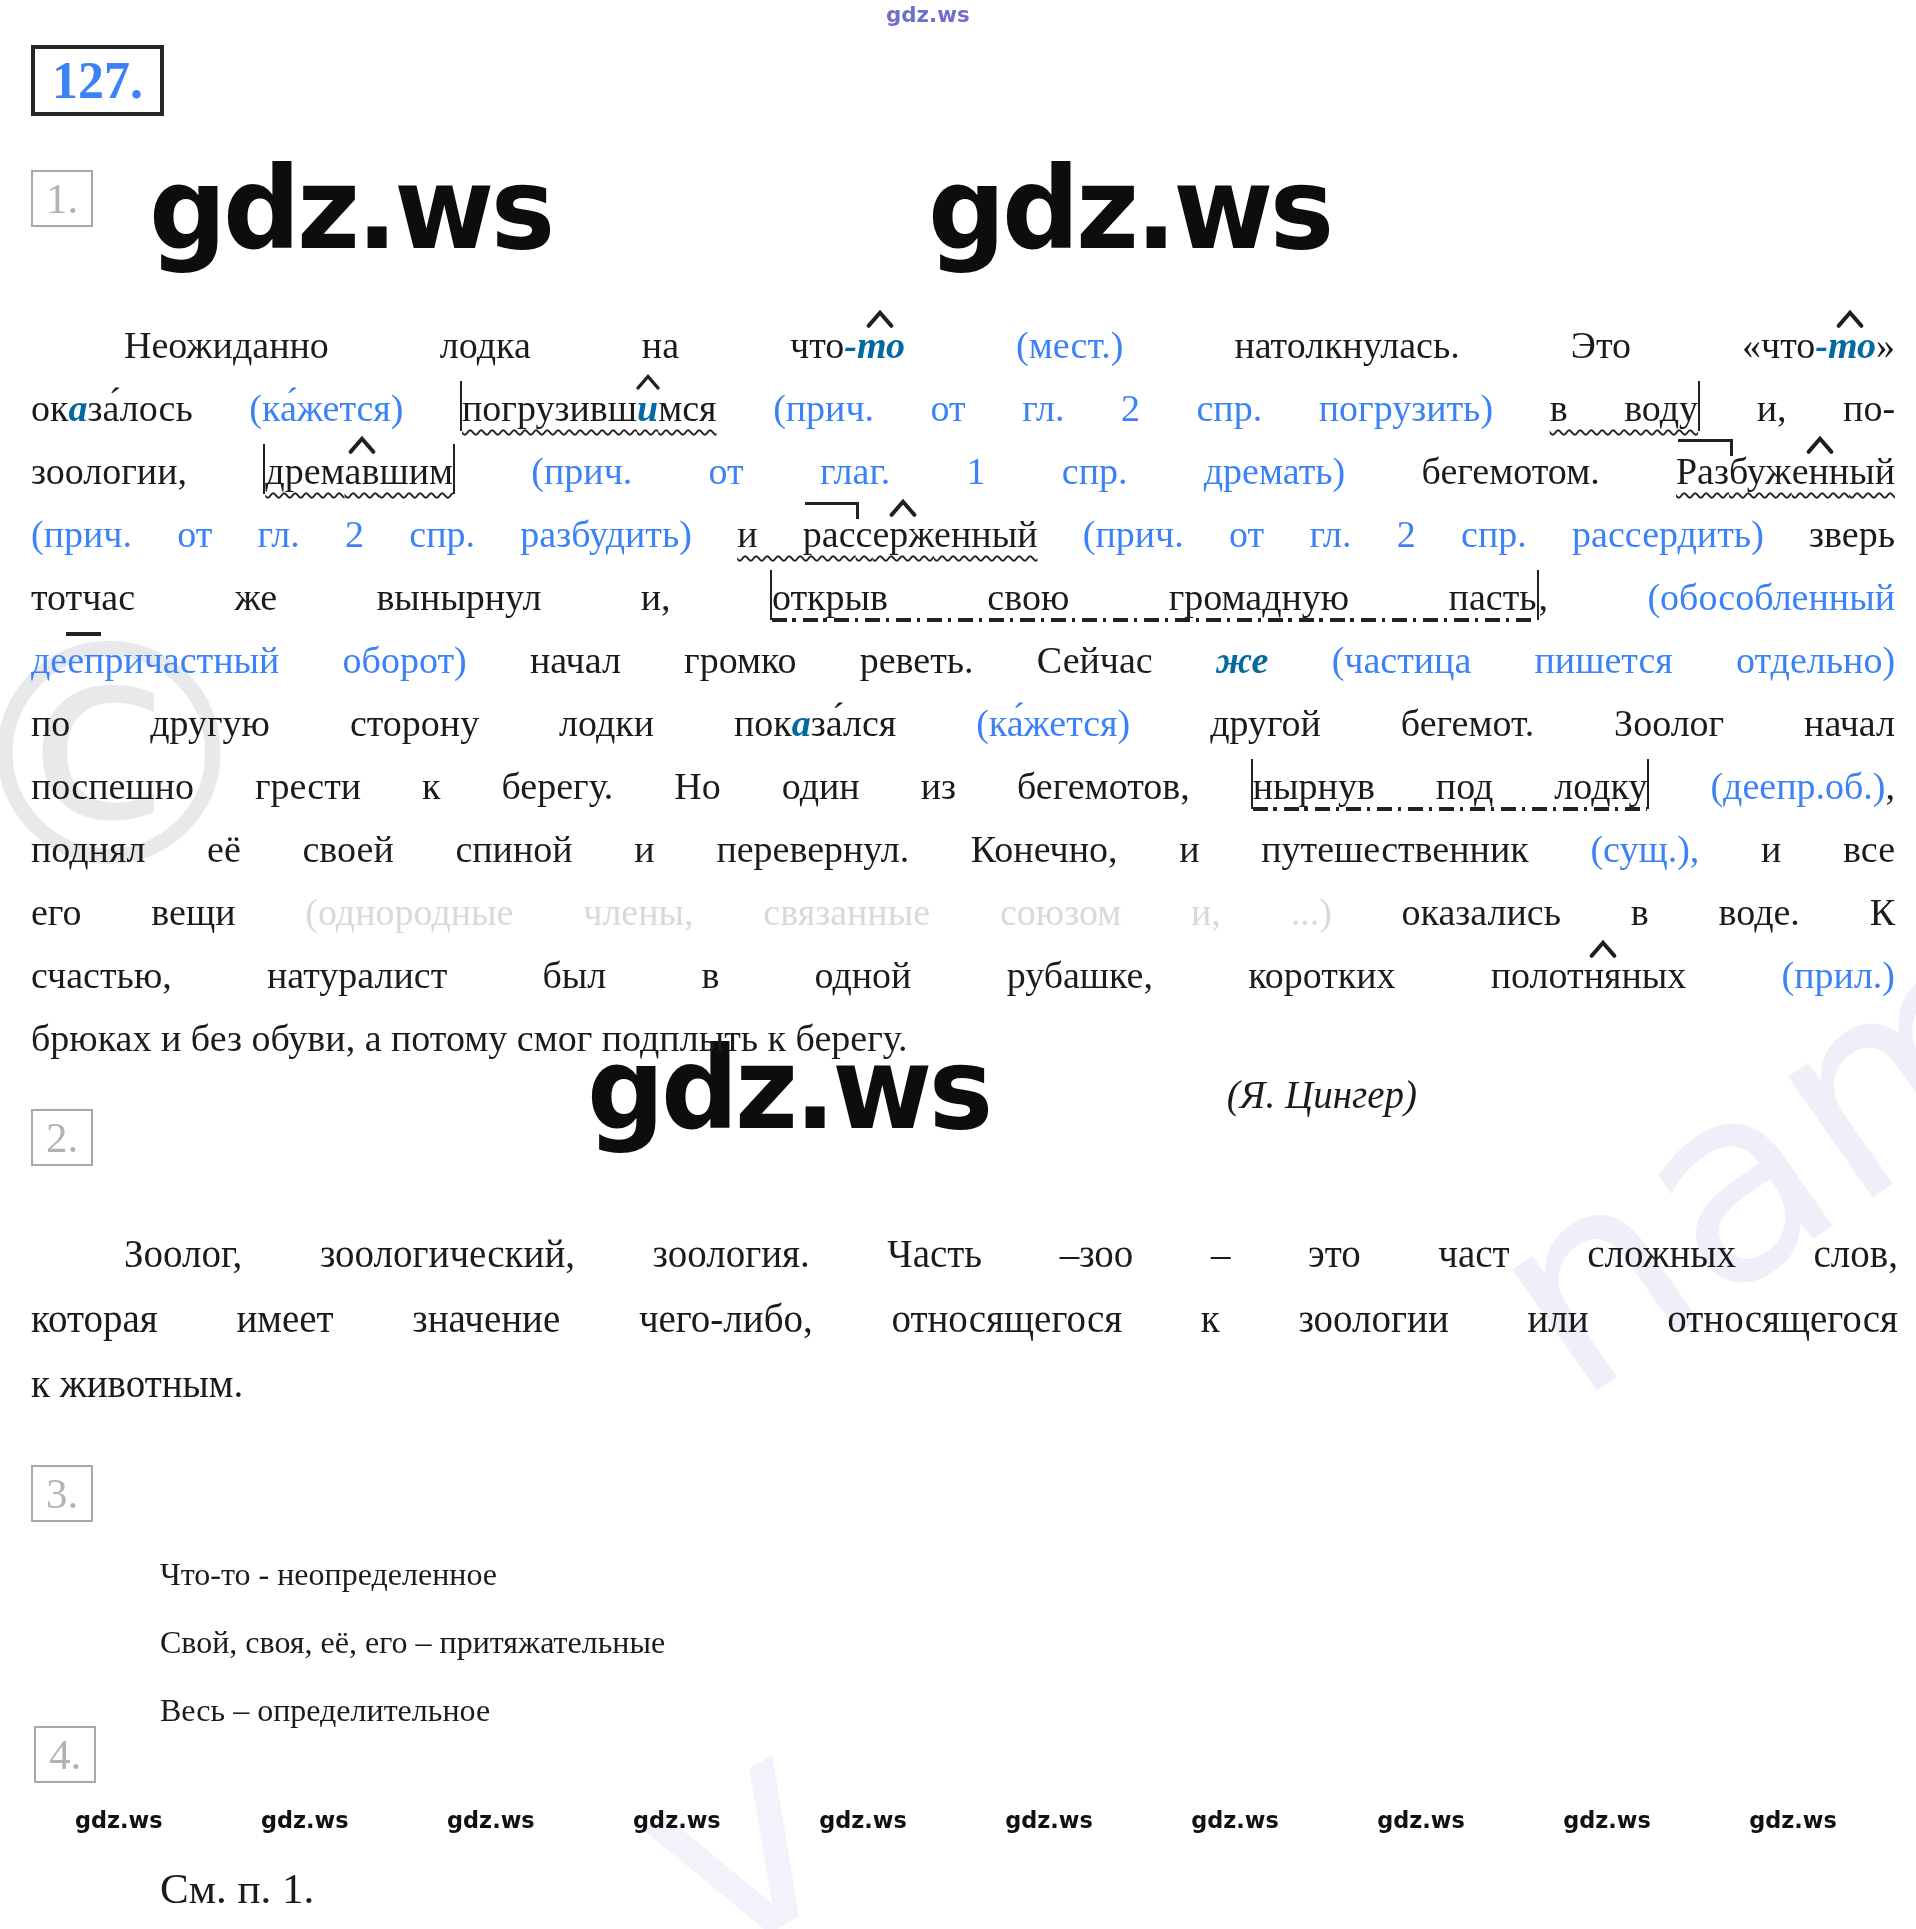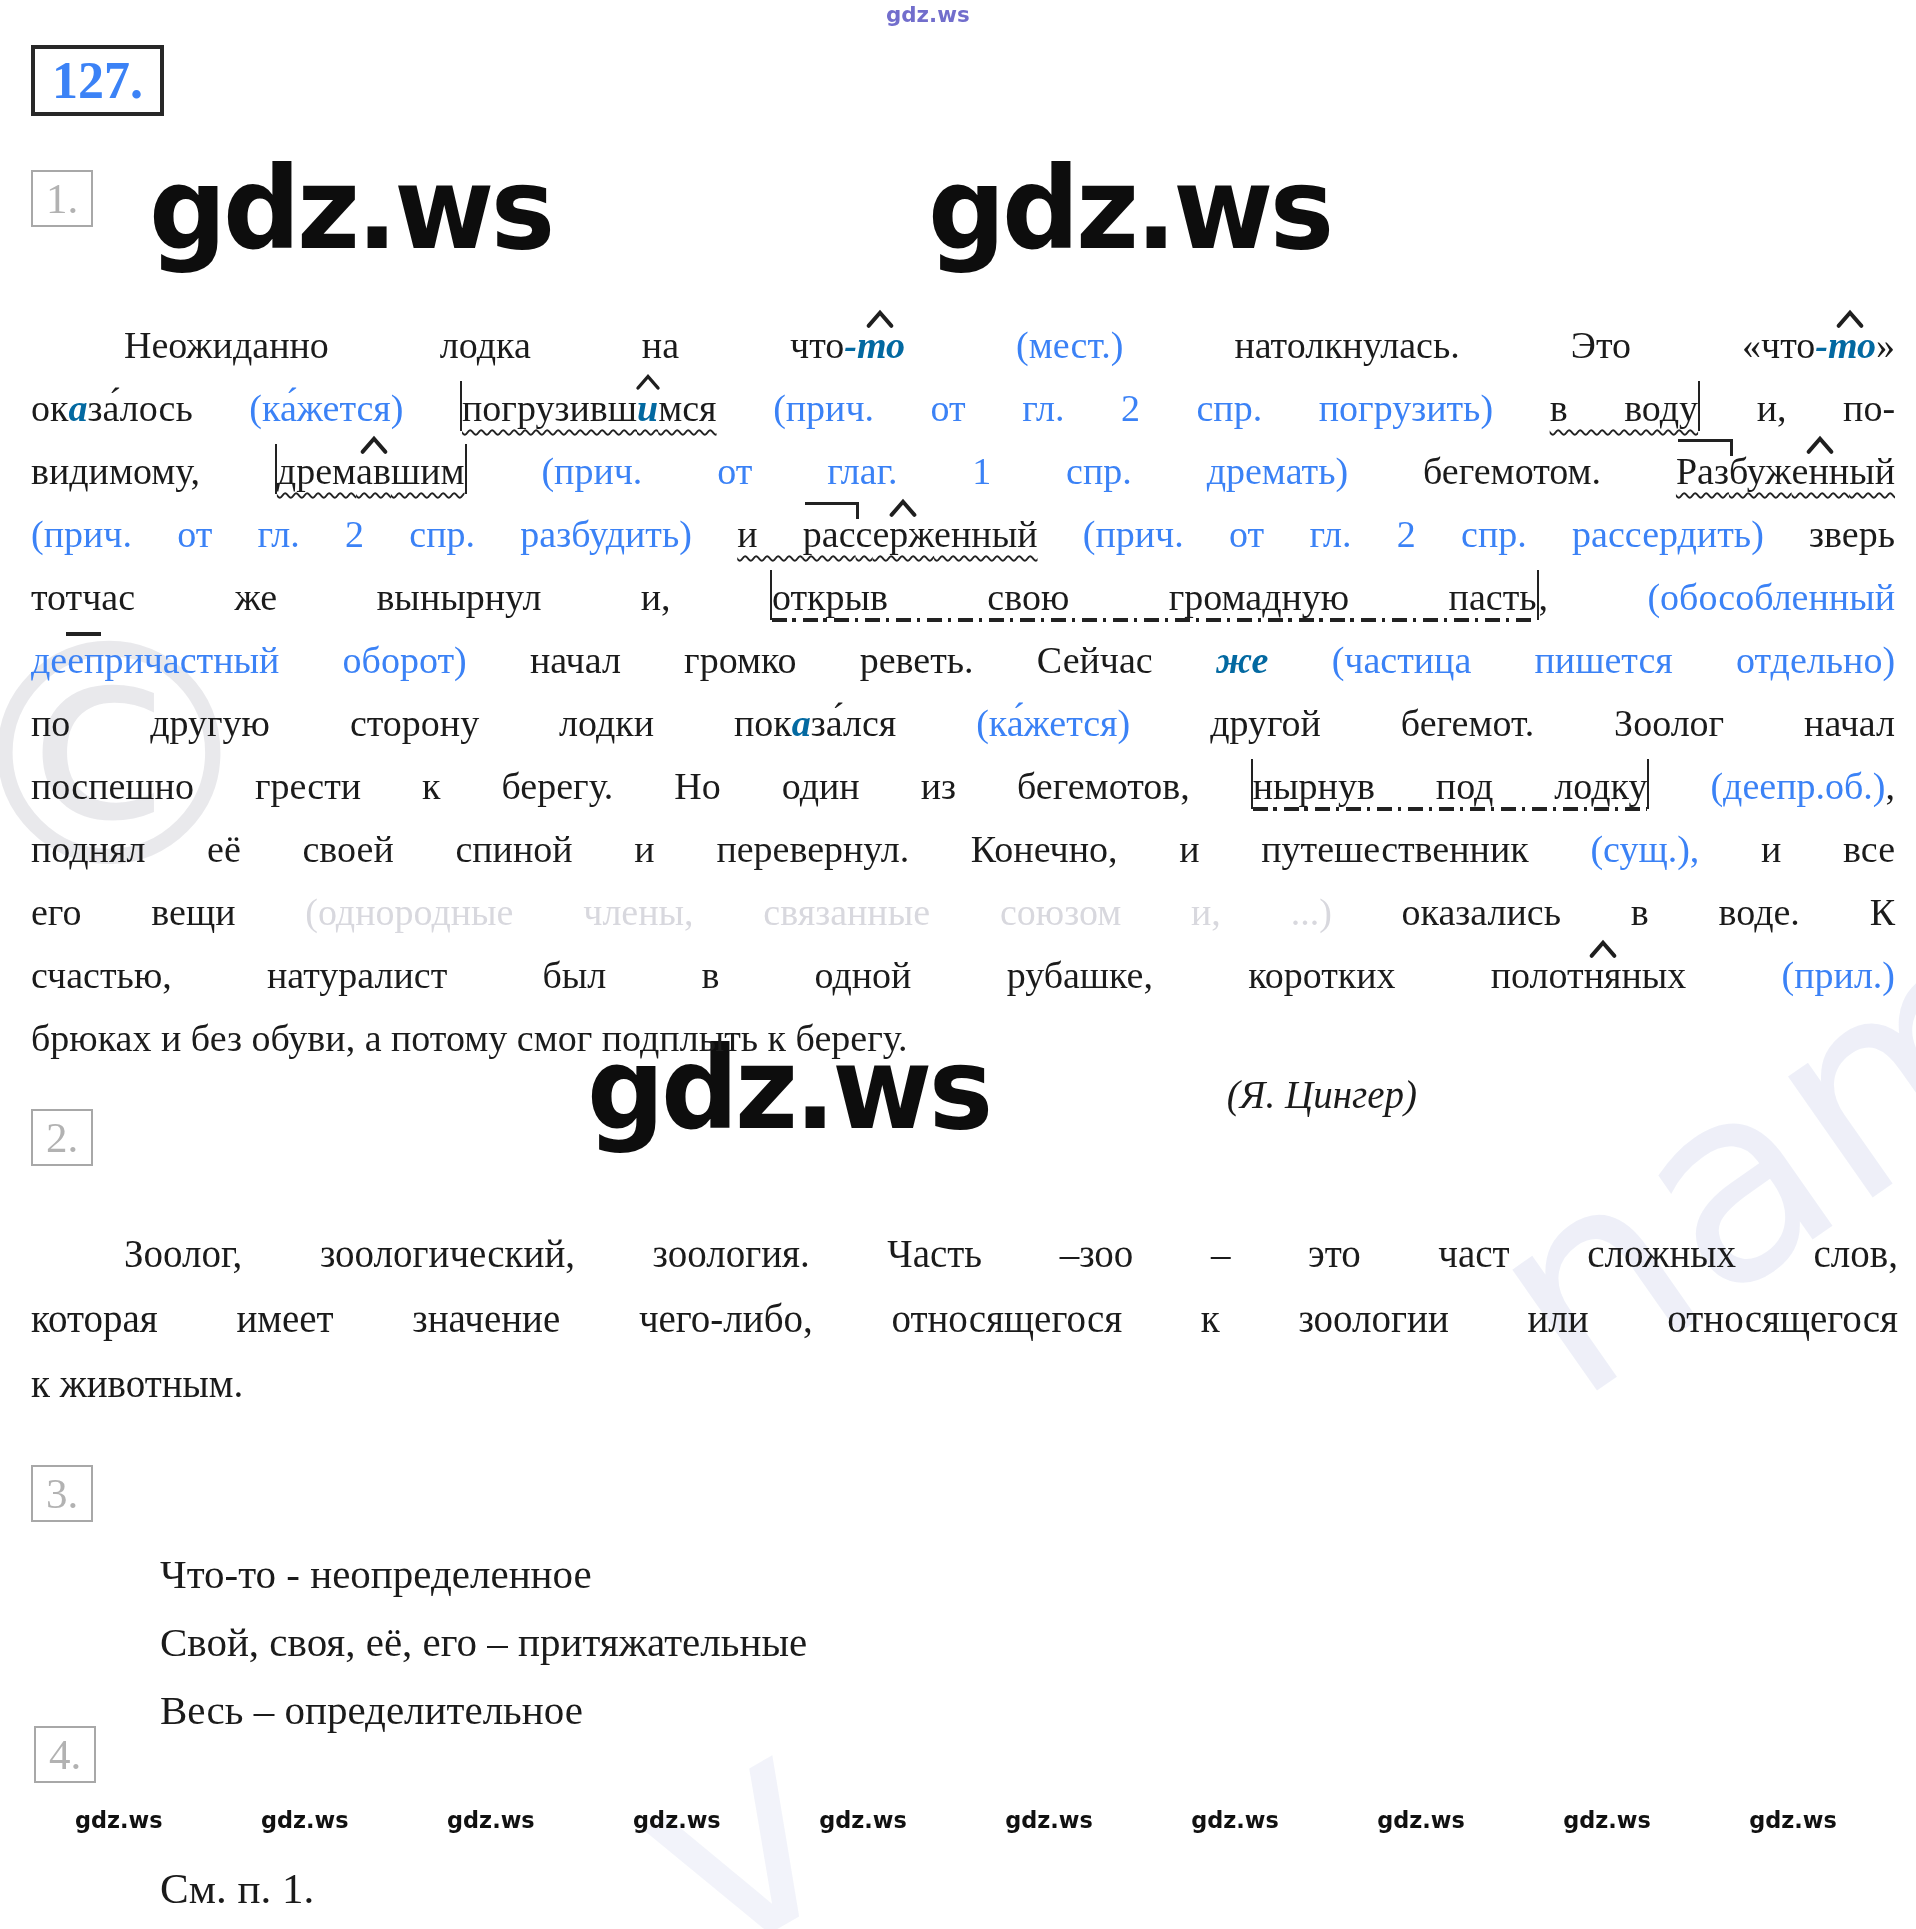--- a/index.html
+++ b/index.html
@@ -55,21 +55,21 @@
 
   .attribution{position:absolute;left:1025px;top:1072px;width:392px;text-align:right;
       font-style:italic;font-size:39px;z-index:2;}
 
   
   .sec2{position:absolute;left:31px;top:1221px;width:1867px;z-index:2;}
   .sec2 .line{height:65px;line-height:65px;font-size:39px;}
 
   
   .sec3{position:absolute;left:160px;top:1540px;z-index:2;}
-  .sec3 div{height:68px;line-height:68px;font-size:41px;}
+  .sec3 div{height:68px;line-height:68px;font-size:32px;}
 
   .sec4-text{position:absolute;left:160px;top:1864px;font-size:43px;z-index:2;}
 </style>
 </head>
 <body>
 
 <div class="canvas">
 
   <span class="faint faint-copy">©</span>
   <span class="faint faint-name">name</span>
@@ -104,21 +104,21 @@
       <span class="g">(ка́жется)</span>
       <span class="vb"></span><span class="wavy"><span>погрузивш</span><span class="cw narrow r"><svg class="caret" viewBox="0 0 24 14">
               <path d="M2 13 L12 1.5 L22 13" fill="none" stroke="#1f1f1f" stroke-width="3.4" stroke-linecap="round"></path>
             </svg><span>и</span></span><span>мся</span></span>
       <span class="g">(прич. от гл. 2 спр. погрузить)</span>
       <span class="wavy">в воду</span><span class="vb"></span>
       <span>и, по-</span>
     </div>
 
     <div class="line">
-      <span>видимому,</span>
+      <span>зоологии,</span>
       <span class="vb"></span><span class="wavy"><span>дрем</span><span class="cw"><svg class="caret" viewBox="0 0 24 14">
               <path d="M2 13 L12 1.5 L22 13" fill="none" stroke="#1f1f1f" stroke-width="3.4" stroke-linecap="round"></path>
             </svg><span>ав</span></span><span>шим</span></span><span class="vb"></span>
       <span class="g">(прич. от глаг. 1 спр. дремать)</span>
       <span>бегемотом.</span>
       <span class="wavy"><span class="pb"><span>Раз</span></span><span>буж</span><span class="cw"><svg class="caret" viewBox="0 0 24 14">
               <path d="M2 13 L12 1.5 L22 13" fill="none" stroke="#1f1f1f" stroke-width="3.4" stroke-linecap="round"></path>
             </svg><span>енн</span></span><span>ый</span></span>
     </div>
 

